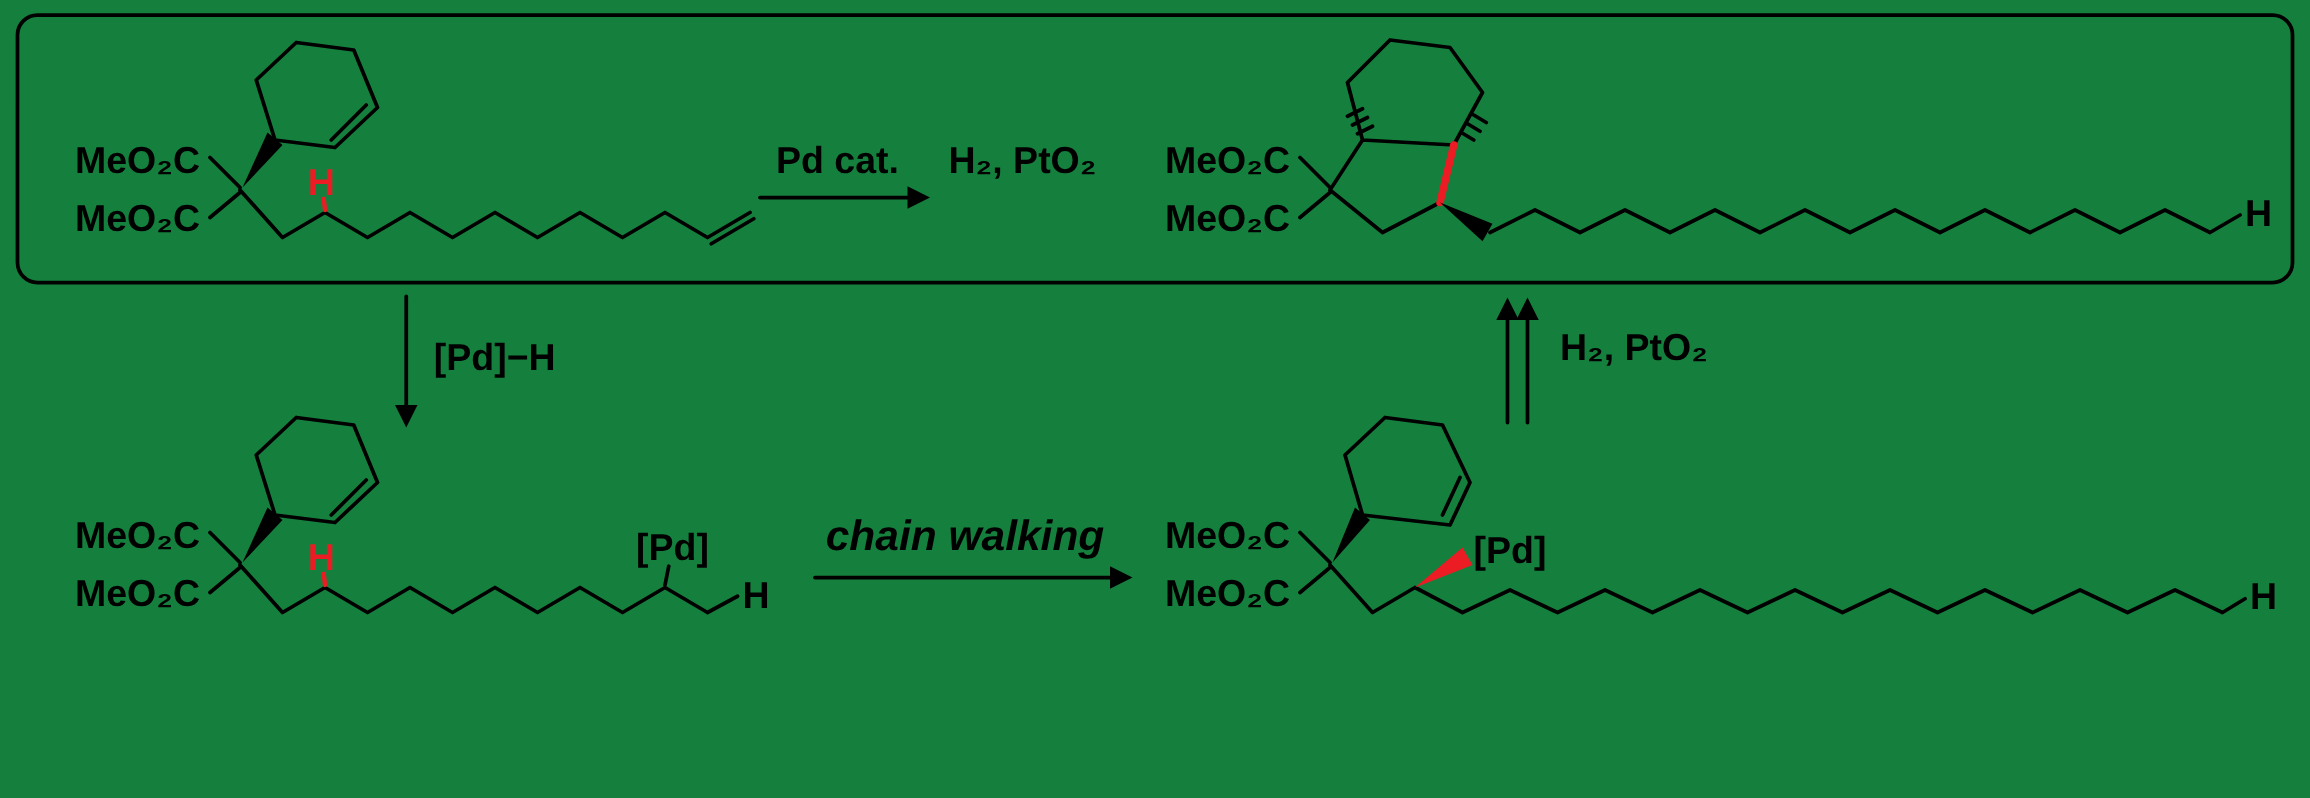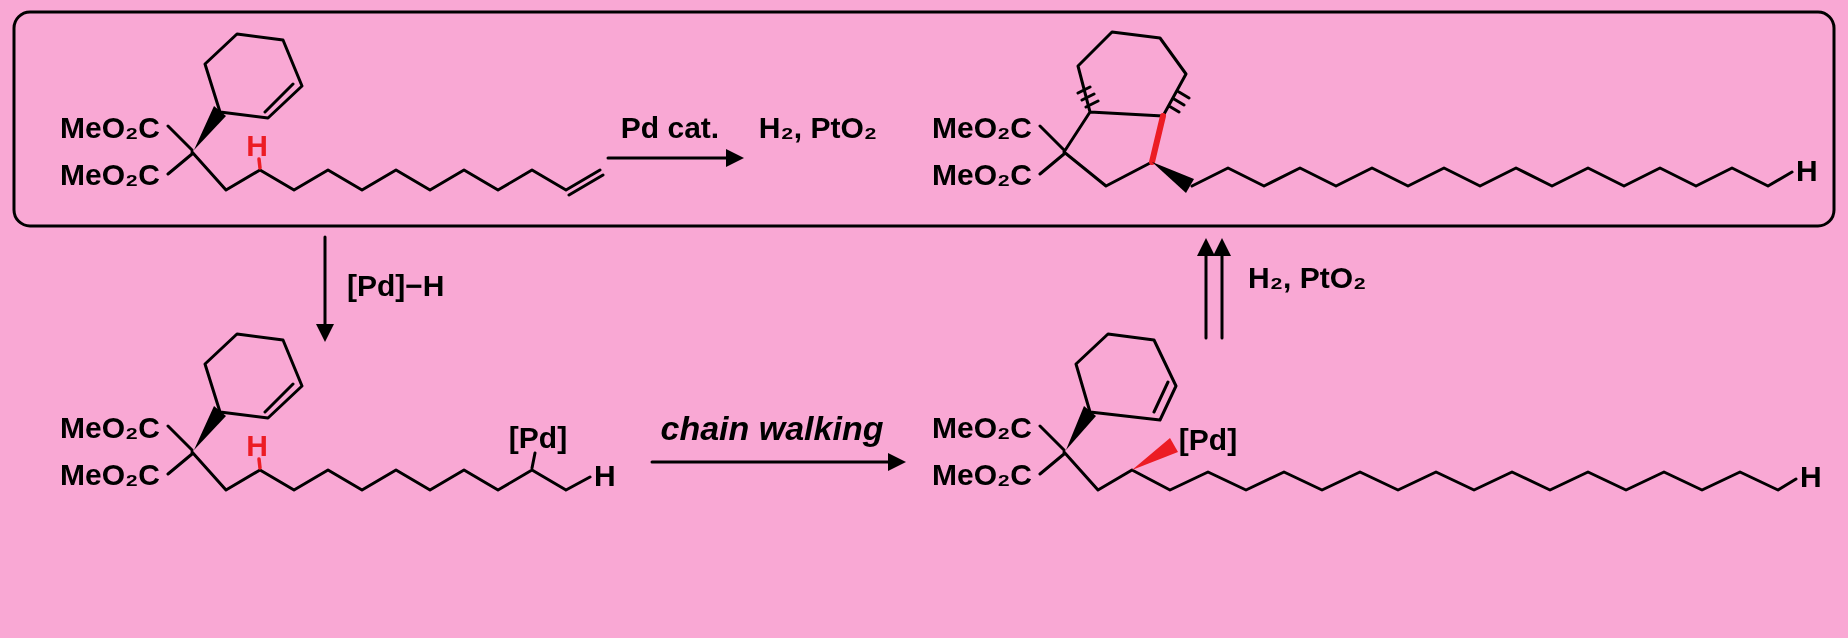--- a/index.html
+++ b/index.html
@@ -1,16 +1,16 @@
 <!DOCTYPE html>
 <html><head>
 <meta charset="utf-8">
 <style>
   html,body{margin:0;padding:0;background:#ffffff;}
-  .scheme{position:relative;width:1848px;height:638px;background:#f9a8d4;overflow:hidden;}
+  .scheme{position:relative;width:1848px;height:638px;background:#15803d;overflow:hidden;}
   svg{display:block;}
   .bond{stroke:#000;stroke-width:3;fill:none;stroke-linecap:round;stroke-linejoin:round;}
   .frame{stroke:#000;stroke-width:3;fill:none;}
   .wedge{fill:#000;stroke:none;}
   .wedger{stroke:none;}
   .rbond{fill:none;stroke-linecap:round;stroke-width:3.5;}
   .rbondthick{fill:none;stroke-linecap:round;stroke-width:6;}
   .ah{fill:#000;stroke:none;}
   .atom{font-family:"Liberation Sans","DejaVu Sans",sans-serif;font-weight:bold;font-size:30px;}
   .cond{font-family:"Liberation Sans","DejaVu Sans",sans-serif;font-weight:bold;font-size:30px;}

